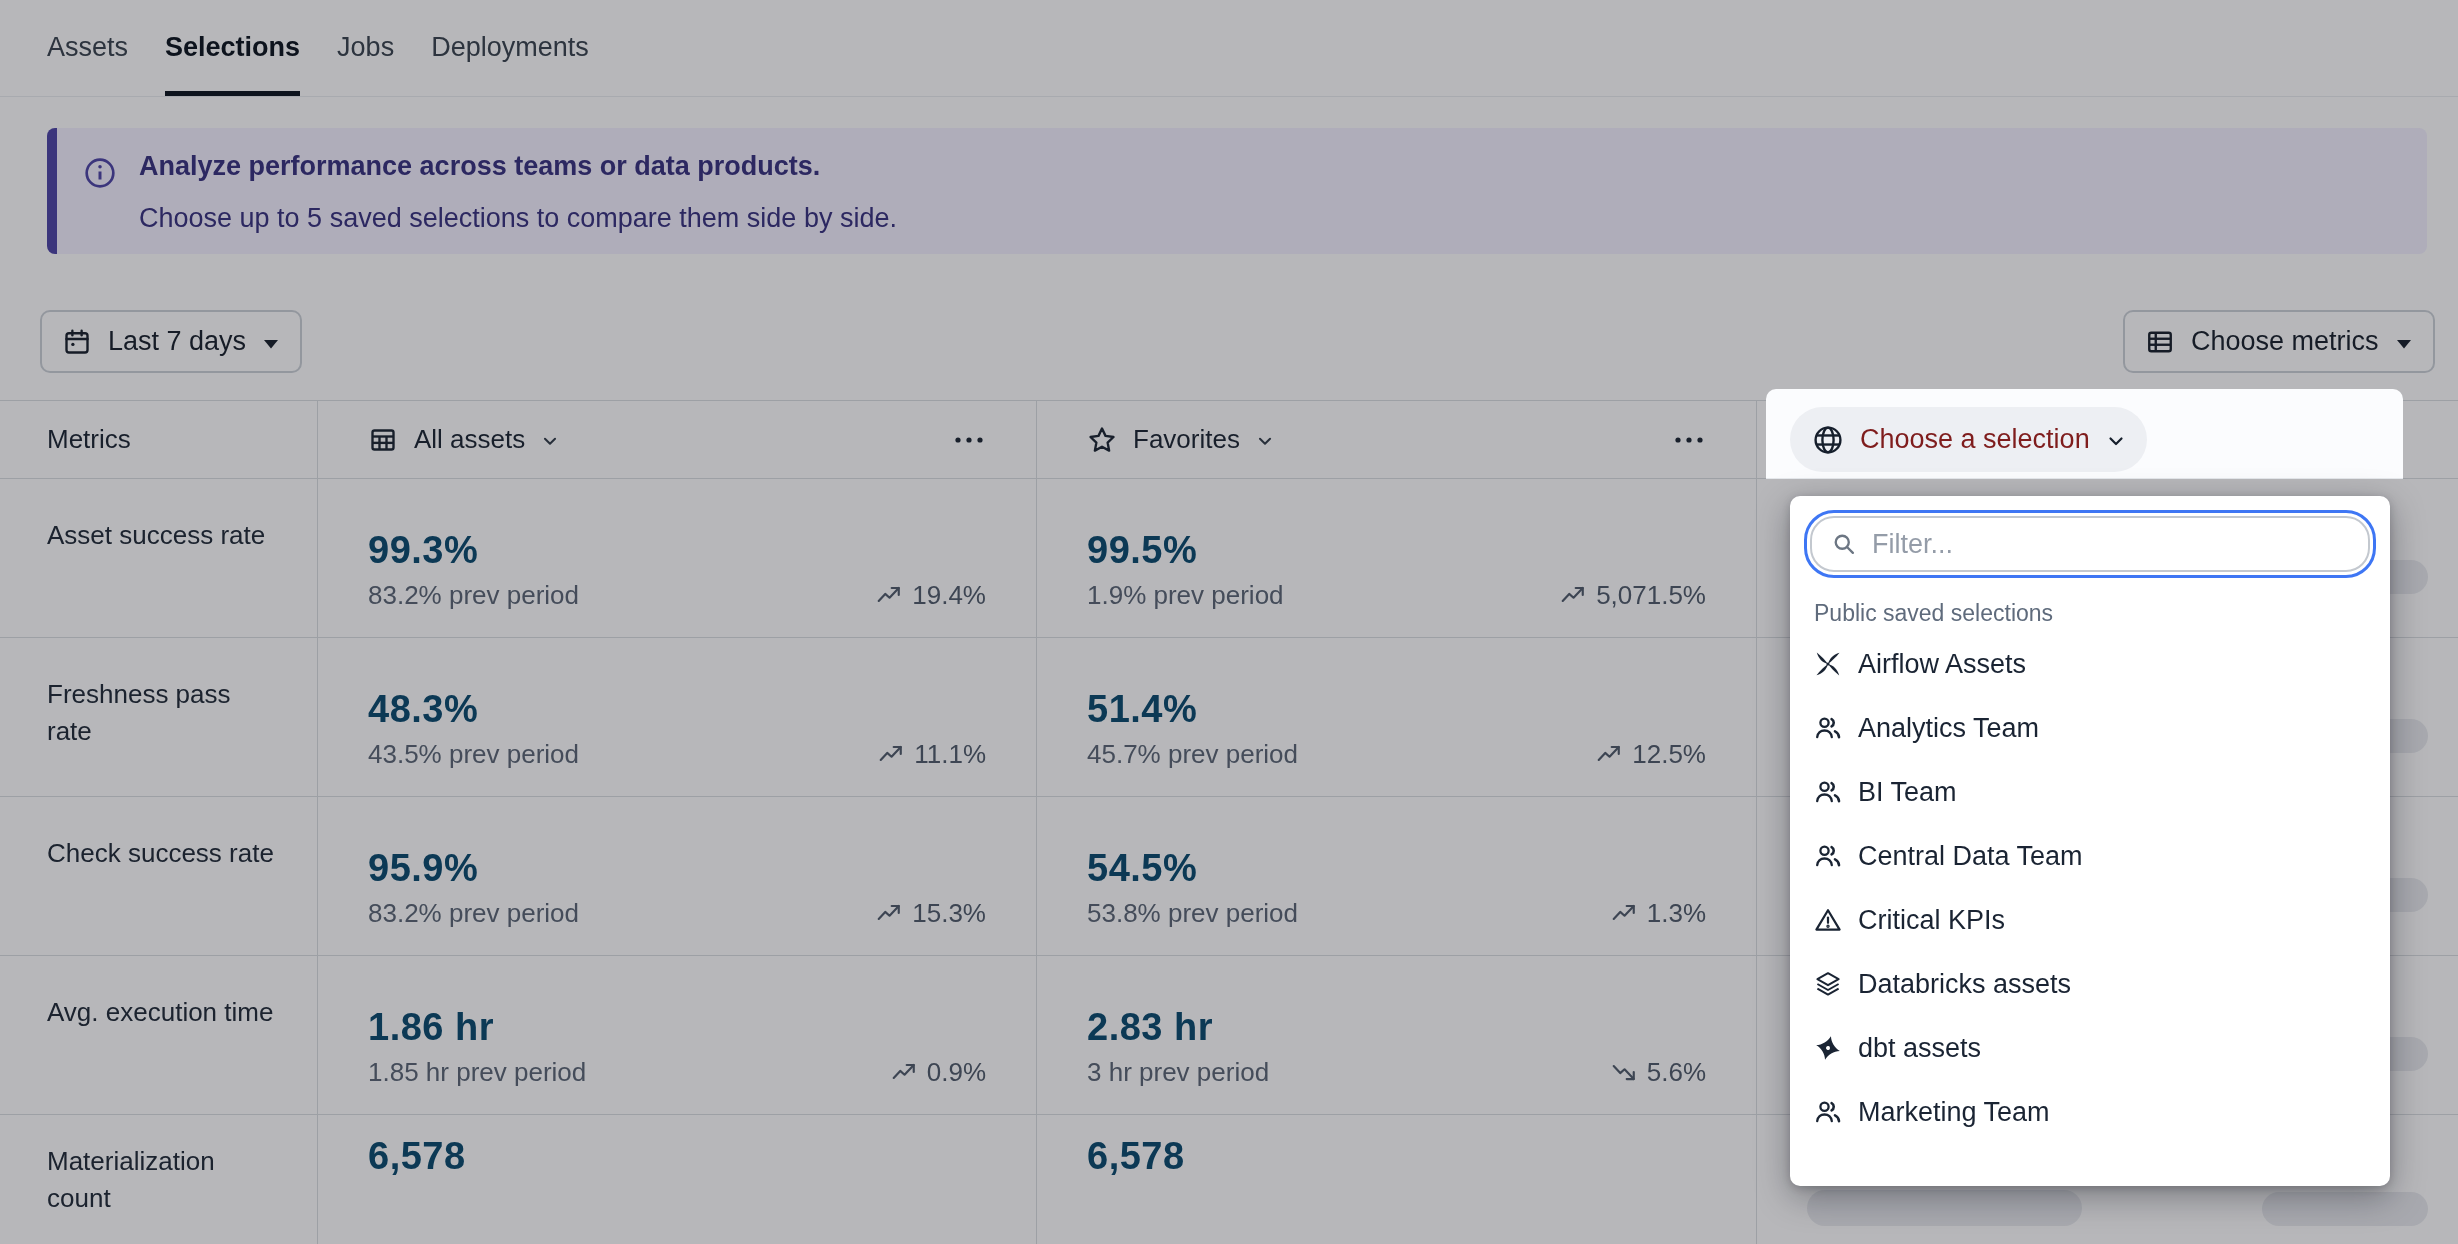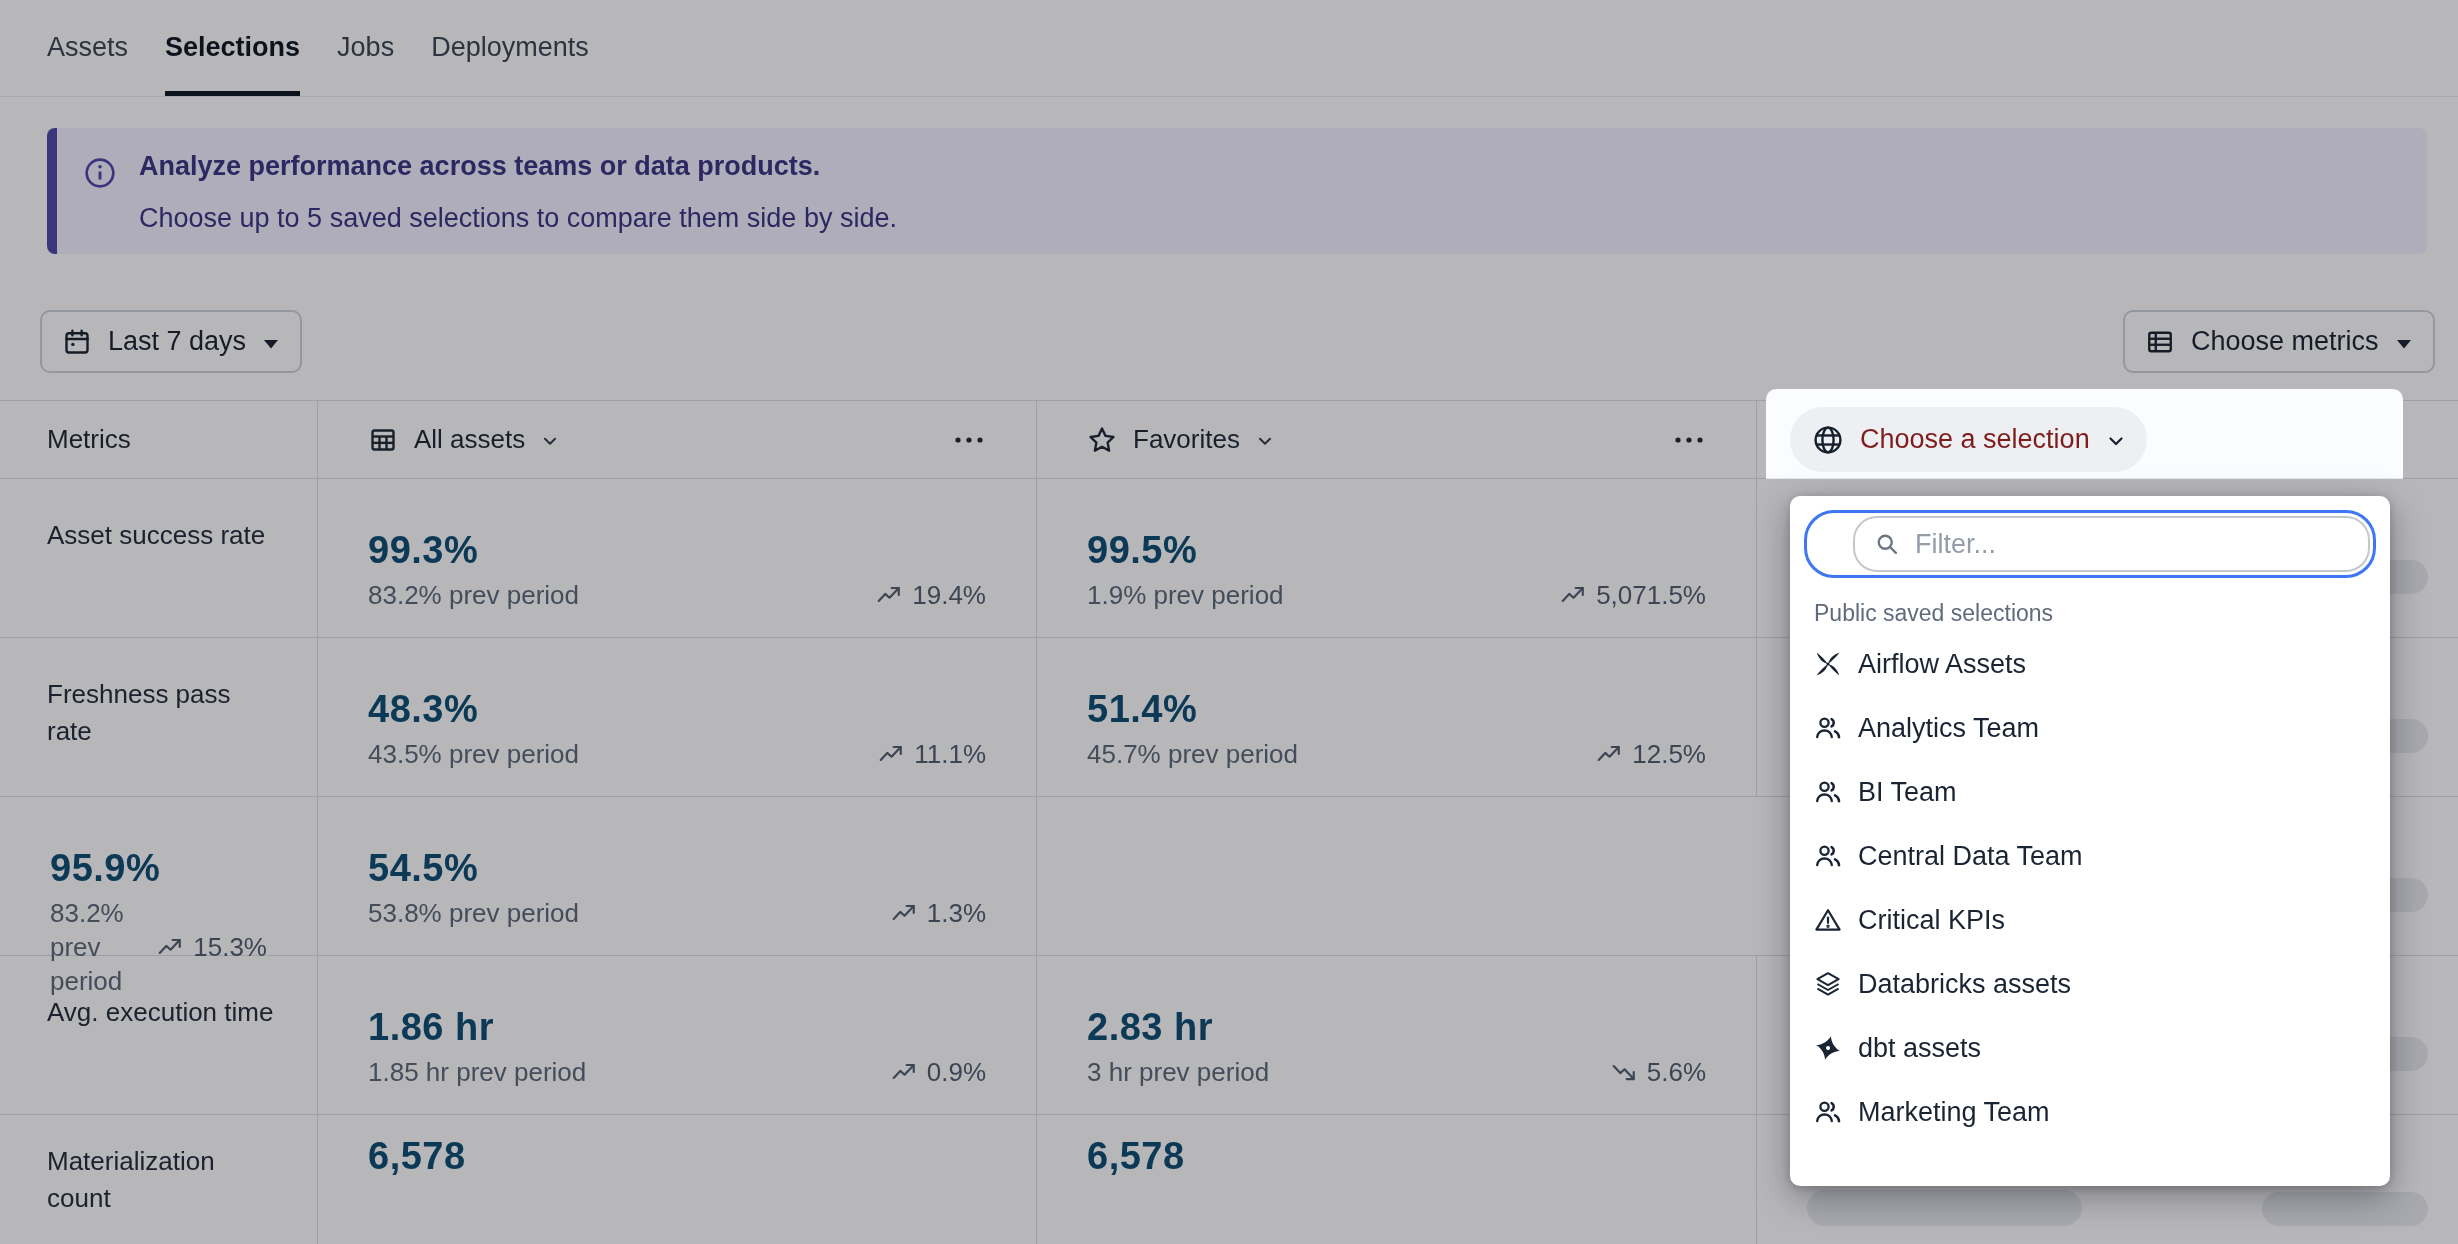--- a/index.html
+++ b/index.html
@@ -72,21 +72,21 @@
 
   
   .cutout{position:absolute;left:1766px;top:389px;width:637px;height:90px;background:#fbfcfe;border-bottom:1px solid #e5e8ec;border-radius:10px 10px 0 0;z-index:50;}
   .trigger{position:absolute;left:24px;top:18px;height:65px;width:357px;background:#edeff3;border-radius:33px;display:flex;align-items:center;cursor:pointer;color:#7f1d1d;}
   .trigger .g-icon{margin-left:22px;display:flex;}
   .trigger .t-label{margin-left:16px;font-size:27px;}
   .trigger .chev{margin-left:14px;margin-top:3px;}
 
   .popover{position:absolute;left:1790px;top:496px;width:600px;height:690px;background:#ffffff;border-radius:10px;box-shadow:0 10px 34px rgba(8,12,20,.35),0 2px 8px rgba(8,12,20,.18);z-index:50;padding:14px 14px 0 14px;}
   .filter-ring{border:3px solid var(--focus-blue);border-radius:30px;padding:3px;}
-  .filter-box{border:2px solid #c3c8cf;border-radius:24px;height:56px;background:#fff;display:flex;align-items:center;padding-left:18px;margin-left:43px;}
+  .filter-box{border:2px solid #c3c8cf;border-radius:24px;height:56px;background:#fff;display:flex;align-items:center;padding-left:18px;}
   .filter-box input{border:none;outline:none;font-size:27px;color:#1a2433;margin-left:14px;width:440px;background:transparent;font-family:inherit;}
   .filter-box input::placeholder{color:#949ca8;}
   .group-label{margin:20px 0 0 10px;font-size:23px;color:#5f6b7c;line-height:30px;}
   .sel-list{margin-top:4px;}
   .sel-item{height:64px;display:flex;align-items:center;padding-left:10px;cursor:pointer;border-radius:8px;}
   .sel-item .s-icon{width:28px;height:28px;flex:0 0 auto;display:flex;align-items:center;justify-content:center;color:#1a2433;}
   .sel-item .s-label{margin-left:16px;font-size:27px;color:#1a2433;}
 
   svg{display:block;}
 </style>
@@ -264,20 +264,23 @@
                 <path d="M14.5 5.5H21v6.5"></path>
               </svg>
             <span>12.5%</span>
           </span>
         </div>
       </div>
       <div class="tcell"></div>
     </div>
 
     <div class="trow body">
+      <div class="tcell">
+          <div class="metric-label">Check success rate</div>
+        </div>
       <div class="tcell vcell">
         <div class="big">95.9%</div>
         <div class="subrow">
             <span>83.2% prev period</span>
             <span class="spacer"></span>
           <span class="trend">
             <svg width="26" height="26" viewBox="0 0 24 24" fill="none" stroke="#505b6b" stroke-width="2" stroke-linecap="round" stroke-linejoin="round">
                 <path d="M2.5 17.5l6-6.5 4 3.5 8.5-9"></path>
                 <path d="M14.5 5.5H21v6.5"></path>
               </svg>

